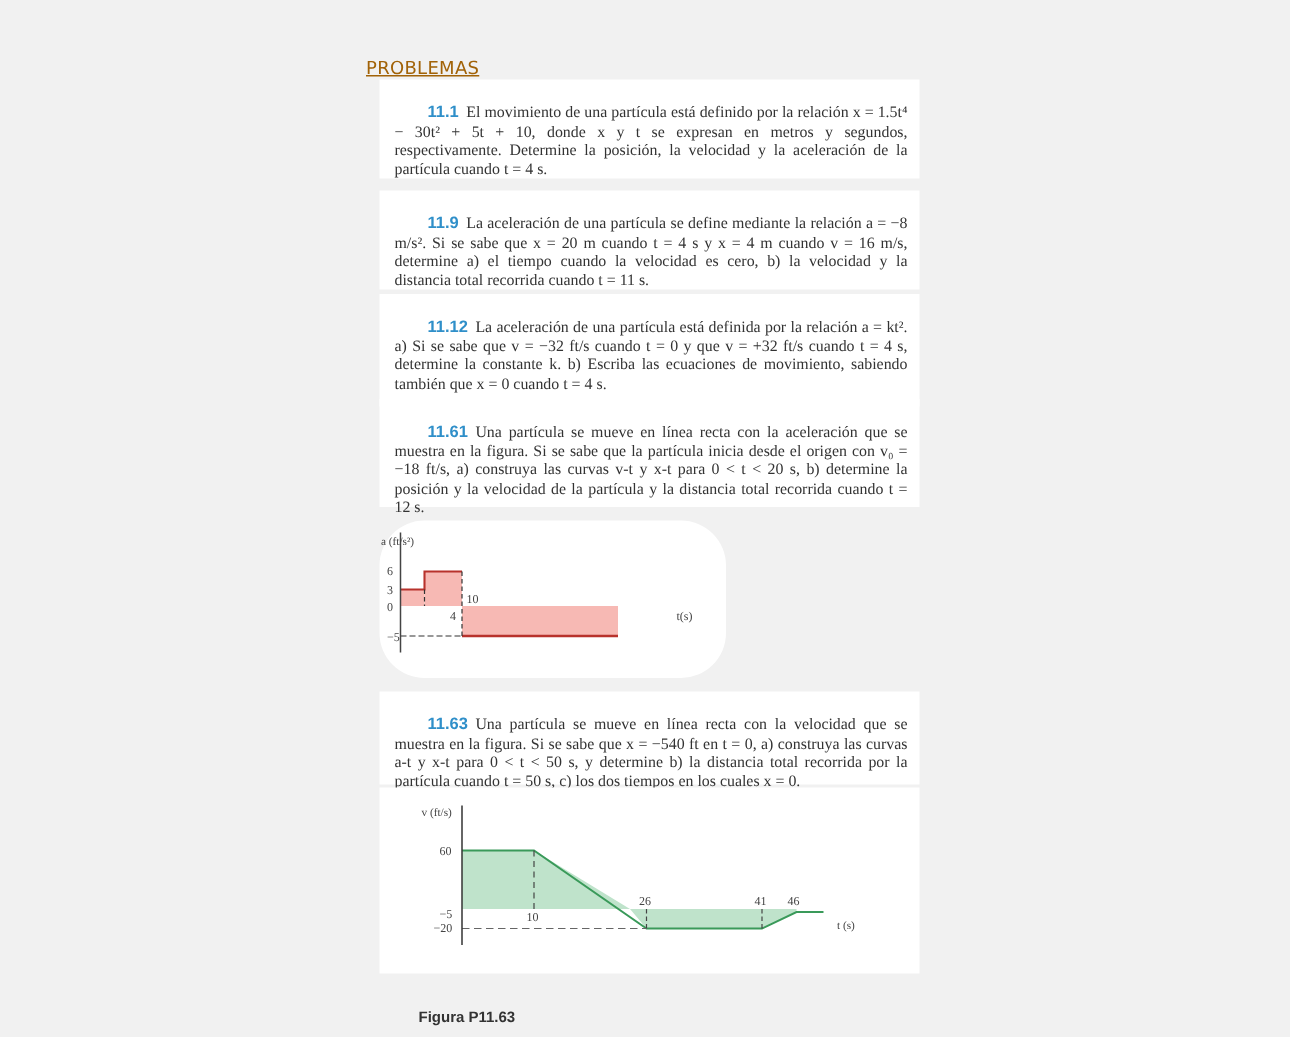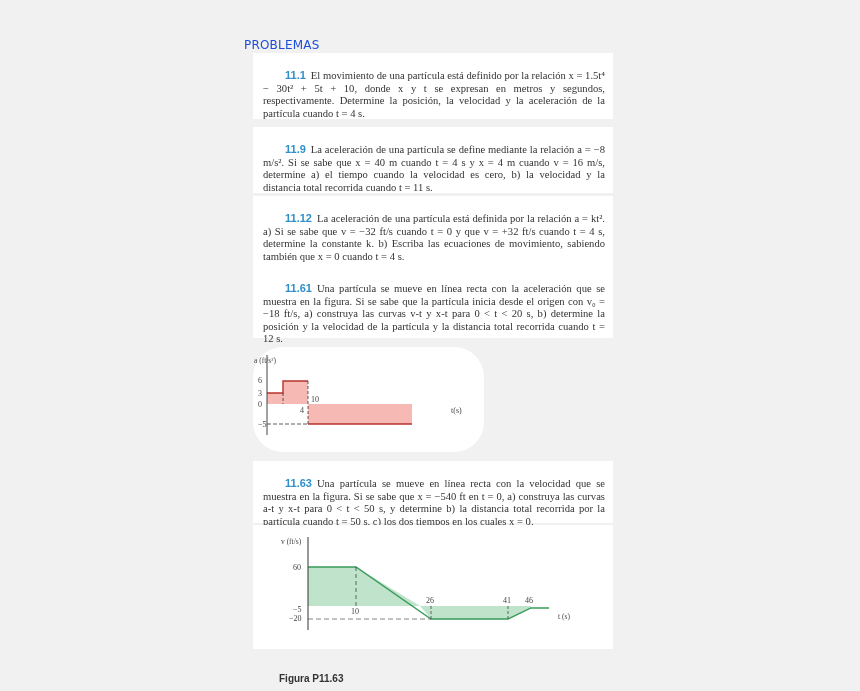--- a/index.html
+++ b/index.html
@@ -2,21 +2,21 @@
 <html><head>
 <meta charset="utf-8">
 <style>
   html, body { margin: 0; padding: 0; }
   body {
     width: 860px; height: 691px; background: #f1f1f1; position: relative; overflow: hidden;
     font-family: "Liberation Serif", serif; color: #222;
   }
   .heading {
     position: absolute; left: 244px; top: 38px;
-    font-family: "DejaVu Sans", sans-serif; font-size: 12px; color: #1d4ed8; letter-spacing: 0.2px;
+    font-family: "DejaVu Sans", sans-serif; font-size: 12px; color: #a16207; letter-spacing: 0.2px; text-decoration: underline;
   }
   .card {
     position: absolute; left: 253px; width: 360px; background: #ffffff;
     box-sizing: border-box; padding: 16px 8px 4px 10px;
   }
   .ptext {
     font-size: 10.6px; line-height: 12.6px; text-align: justify; color: #333;
     text-indent: 22px;
   }
   .pnum {
@@ -33,21 +33,21 @@
 </head>
 <body>
 
 <div class="heading">PROBLEMAS</div>
 
 <div class="card" style="top:53px;height:66px;">
   <div class="ptext"><span class="pnum">11.1</span><span>El movimiento de una partícula está definido por la relación x = 1.5t⁴ − 30t² + 5t + 10, donde x y t se expresan en metros y segundos, respectivamente. Determine la posición, la velocidad y la aceleración de la partícula cuando t = 4 s.</span></div>
 </div>
 
 <div class="card" style="top:127px;height:66px;">
-  <div class="ptext"><span class="pnum">11.9</span><span>La aceleración de una partícula se define mediante la relación a = −8 m/s². Si se sabe que x = 40 m cuando t = 4 s y x = 4 m cuando v = 16 m/s, determine a) el tiempo cuando la velocidad es cero, b) la velocidad y la distancia total recorrida cuando t = 11 s.</span></div>
+  <div class="ptext"><span class="pnum">11.9</span><span>La aceleración de una partícula se define mediante la relación a = −8 m/s². Si se sabe que x = 20 m cuando t = 4 s y x = 4 m cuando v = 16 m/s, determine a) el tiempo cuando la velocidad es cero, b) la velocidad y la distancia total recorrida cuando t = 11 s.</span></div>
 </div>
 
 <div class="card" style="top:196px;height:75px;">
   <div class="ptext"><span class="pnum">11.12</span><span>La aceleración de una partícula está definida por la relación a = kt². a) Si se sabe que v = −32 ft/s cuando t = 0 y que v = +32 ft/s cuando t = 4 s, determine la constante k. b) Escriba las ecuaciones de movimiento, sabiendo también que x = 0 cuando t = 4 s.</span></div>
 </div>
 
 <div class="card" style="top:266px;height:72px;">
   <div class="ptext"><span class="pnum">11.61</span><span>Una partícula se mueve en línea recta con la aceleración que se muestra en la figura. Si se sabe que la partícula inicia desde el origen con v₀ = −18 ft/s, a) construya las curvas v-t y x-t para 0 &lt; t &lt; 20 s, b) determine la posición y la velocidad de la partícula y la distancia total recorrida cuando t = 12 s.</span></div>
 </div>
 

